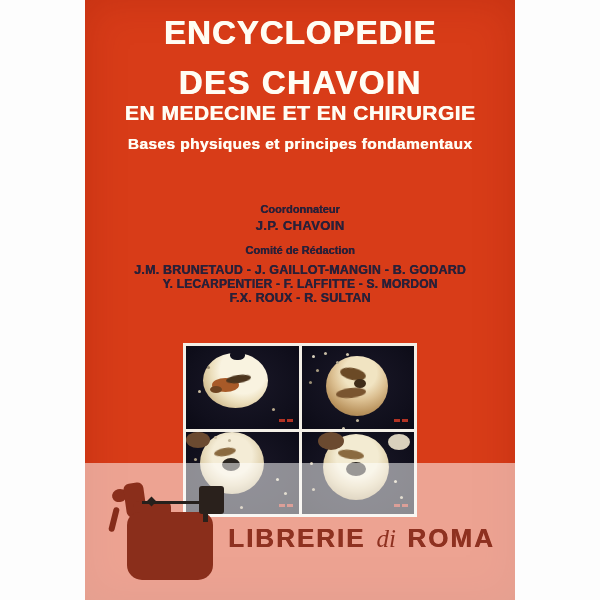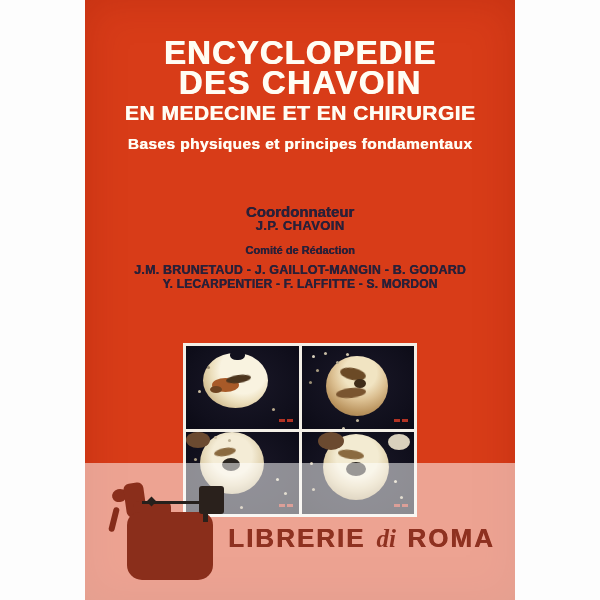--- a/index.html
+++ b/index.html
@@ -14,28 +14,28 @@
 
   
   .cover {
     position:absolute; left:85px; top:0; width:430px; height:600px;
     background:#d83c18;
     box-shadow: inset 0 0 40px rgba(140,20,5,0.25);
   }
 
   
   .t-line { position:absolute; left:0; width:100%; text-align:center; color:#fffdf4; font-weight:bold; }
-  .t1 { top:34px;  font-size:33px; letter-spacing:1px;  text-shadow:0.8px 0 0 #fffdf4; }
+  .t1 { top:14px;  font-size:33px; letter-spacing:1px;  text-shadow:0.8px 0 0 #fffdf4; }
   .t2 { top:64px;  font-size:33px; letter-spacing:1.5px; text-shadow:0.8px 0 0 #fffdf4; }
   .t3 { top:101px; font-size:21px; letter-spacing:0.5px; text-shadow:0.6px 0 0 #fffdf4; }
   .t4 { top:135px; font-size:15.5px; letter-spacing:0.4px; text-shadow:0.4px 0 0 #fffdf4; }
 
   
   .c-line { position:absolute; left:0; width:100%; text-align:center; color:#2a2038; font-weight:bold; text-shadow:0.4px 0 0 #2a2038; }
-  .c1 { top:203px; font-size:15px; }
+  .c1 { top:203px; font-size:11px; }
   .c2 { top:218px; font-size:13px; letter-spacing:0.4px; }
   .c3 { top:244px; font-size:11px; }
   .c4 { top:263px; font-size:12.5px; letter-spacing:0.2px; }
   .c5 { top:277px; font-size:12px; letter-spacing:0.2px; }
   .c6 { top:290.5px; font-size:12.5px; letter-spacing:0.2px; }
 
   
   .photo-grid {
     position:absolute; left:98px; top:343px; width:234px; height:174px;
     background:#f3efe6; padding:3px;
@@ -73,39 +73,40 @@
   .phone-lever { left:40px; top:483px; width:20px; height:34px; background:#8a2e1b; border-radius:6px; transform:rotate(-8deg); }
   .phone-knob  { left:27px; top:489px; width:15px; height:13px; background:#8a2e1b; border-radius:50%; transform:rotate(-16deg); }
   .phone-strap { left:26px; top:507px; width:6px; height:25px; background:#852c1a; border-radius:3px; transform:rotate(14deg); }
   .cord { left:57px; top:501px; width:64px; height:3px; background:#26201c; }
   .cord-dot { left:63px; top:498px; width:7px; height:7px; background:#26201c; transform:rotate(45deg); }
   .cord-end { left:114px; top:486px; width:25px; height:28px; background:#2a211c; border-radius:3px; }
   .cord-end-stem { left:118px; top:512px; width:5px; height:10px; background:#2a211c; }
 
   .store-name { position:absolute; left:143px; top:523px; width:280px; white-space:nowrap;
     color:#8e3120; font-size:26px; font-weight:bold; letter-spacing:2px; text-shadow:0.5px 0 0 #8e3120; }
-  .store-name .di { font-family:"Liberation Serif", serif; font-style:italic; font-weight:bold;
+  .store-name .di { font-family:"Liberation Serif", serif; font-style:italic; font-weight:normal;
     font-size:25px; letter-spacing:0; text-shadow:none; padding:0 2px; }
 </style>
 </head>
 <body>
 
 <div class="screenshot">
   <div class="cover">
 
     <div class="t-line t1">ENCYCLOPEDIE</div>
     <div class="t-line t2">DES CHAVOIN</div>
     <div class="t-line t3">EN MEDECINE ET EN CHIRURGIE</div>
     <div class="t-line t4">Bases physiques et principes fondamentaux</div>
 
     <div class="c-line c1">Coordonnateur</div>
     <div class="c-line c2">J.P. CHAVOIN</div>
     <div class="c-line c3">Comité de Rédaction</div>
     <div class="c-line c4">J.M. BRUNETAUD - J. GAILLOT-MANGIN - B. GODARD</div>
     <div class="c-line c5">Y. LECARPENTIER - F. LAFFITTE - S. MORDON</div>
+    <div class="c-line c6">F.X. ROUX - R. SULTAN</div>
 
     <div class="photo-grid">
 
       <div class="photo-cell">
         <div class="sphere sphere-tl"></div>
         <div class="blotch" style="left:26px;top:32px;width:27px;height:14px;background:#a85a28;"></div>
         <div class="blotch" style="left:40px;top:29px;width:25px;height:8px;background:#4c351e;transform:rotate(-8deg);"></div>
         <div class="blotch" style="left:24px;top:40px;width:12px;height:7px;background:#6e4320;"></div>
         <div class="notch" style="left:44px;top:4px;width:15px;height:10px;"></div>
         <div class="speck" style="left:12px;top:44px;background:#cbbda0;box-shadow:74px 18px 0 #b7a98c, 9px -24px 0 #9a8c70;"></div>

